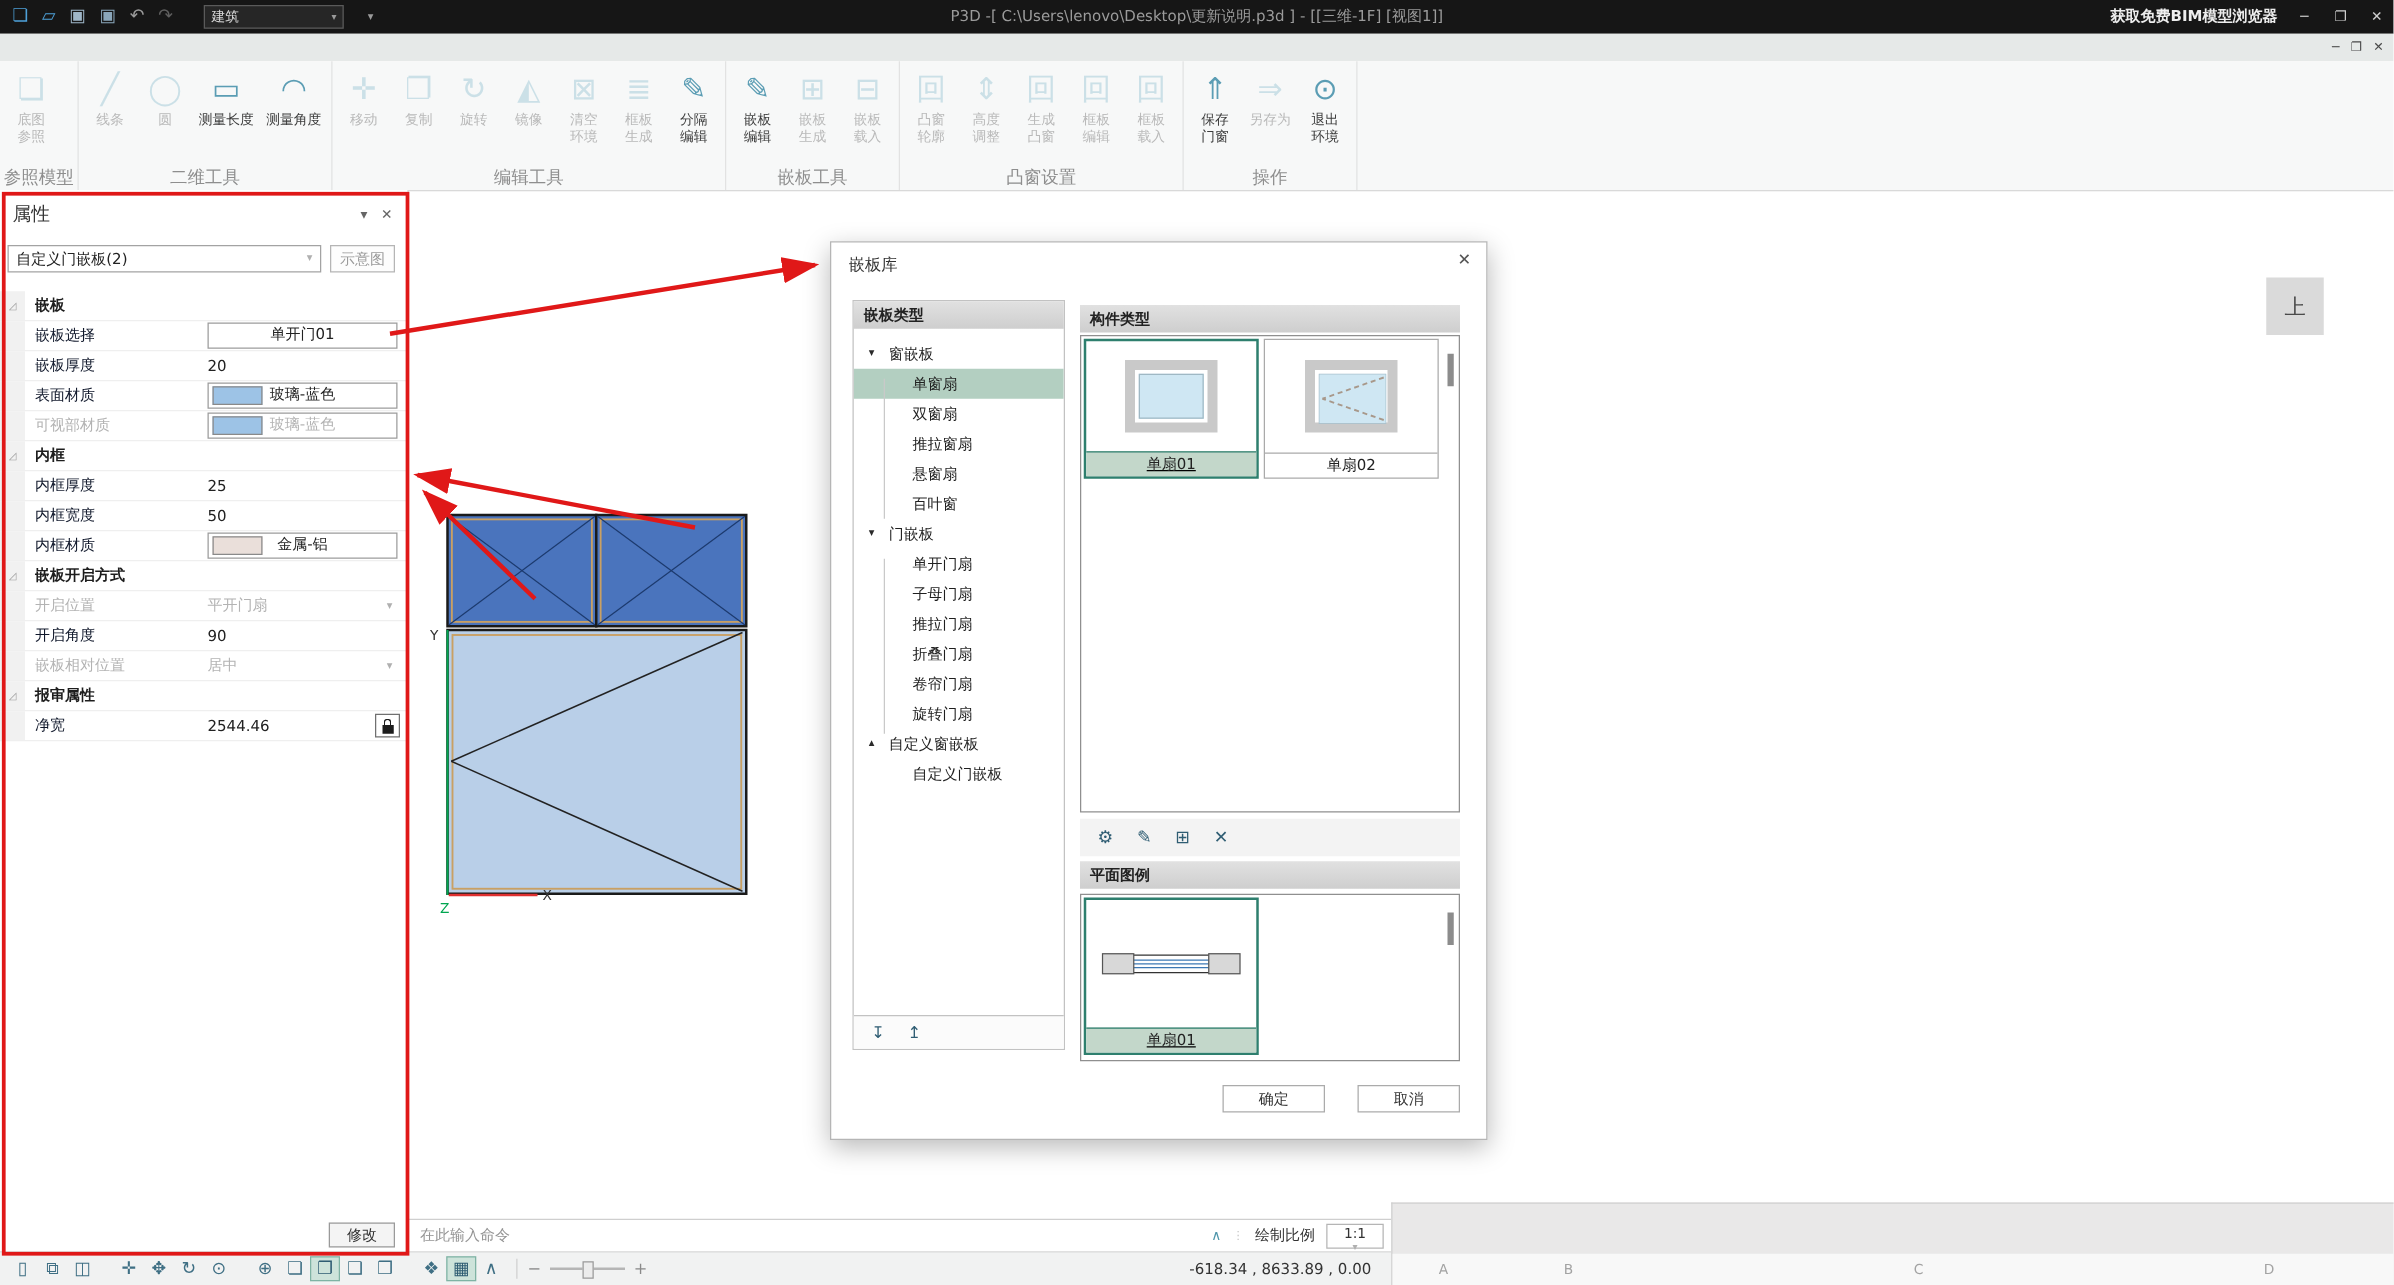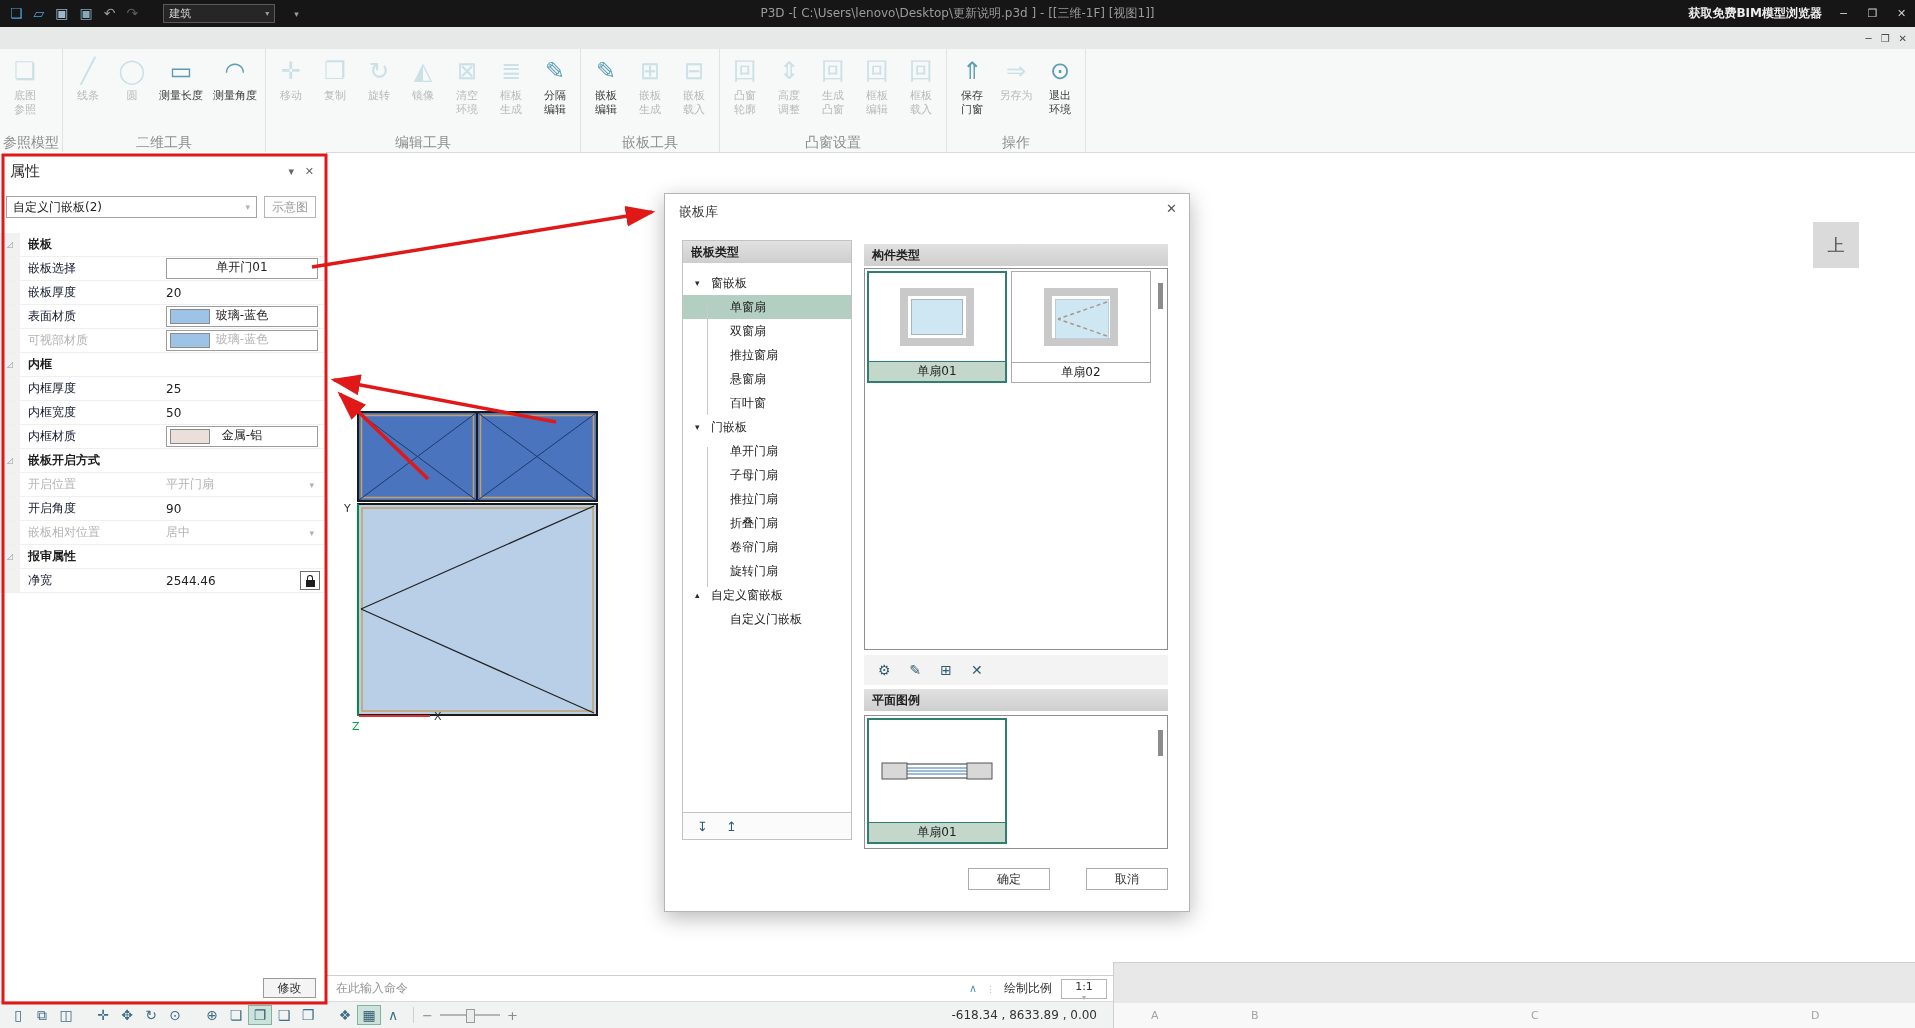--- a/index.html
+++ b/index.html
@@ -81,36 +81,36 @@
   .titem.l1{padding-left:47px;}
   .titem.sel{background:#b3cfc1;}
   .tline{position:absolute;left:24px;width:1px;background:#c9c9c9;}
   .tl1{top:40px;height:112px;} .tl2{top:184px;height:140px;}
   .dl-strip{position:absolute;left:0;right:0;bottom:0;height:26px;border-top:1px solid #c2c2c2;background:#fbfbfb;
         display:flex;align-items:center;gap:18px;padding-left:14px;font-size:13px;color:#2f5d73;}
   .dr-hdr{position:absolute;left:199px;width:304px;}
   .h1{top:50px;} .h2{top:495px;}
   .complist{position:absolute;left:199px;top:74px;width:304px;height:382px;border:1px solid #8f8f8f;background:#fff;box-sizing:border-box;}
   .card{position:absolute;top:2px;width:140px;height:112px;border:1px solid #aaa;display:flex;flex-direction:column;box-sizing:border-box;background:#fff;}
-  .card.sel{border:2px solid #2e7f6e;}
+  .card.sel{border:2px solid #2e7f6e;text-decoration:underline;}
   .card .cth{flex:1;display:flex;align-items:center;justify-content:center;}
   .card .clb{height:19px;border-top:1px solid #aaa;font-size:12px;color:#222;display:flex;align-items:center;justify-content:center;}
   .card.sel .clb{background:#c3d7ca;border-top:1px solid #2e7f6e;}
   .c1{left:2px;} .c2{left:146px;}
   .wthumb{width:74px;height:58px;border:8px solid #c9c9c9;background:#fff;padding:3px;box-sizing:border-box;}
   .wthumb .win{width:100%;height:100%;background:#cfe7f3;border:1px solid #9fb8c4;box-sizing:border-box;}
   .vscroll{position:absolute;right:3px;top:4px;width:8px;bottom:4px;}
   .vthumb{position:absolute;right:1px;width:5px;height:26px;background:#8c8c8c;top:10px;}
   .libbar{position:absolute;left:199px;top:461px;width:304px;height:30px;background:#f3f3f3;display:flex;align-items:center;gap:19px;
         padding-left:14px;font-size:14px;color:#2f5d73;box-sizing:border-box;}
   .legendbox{position:absolute;left:199px;top:521px;width:304px;height:134px;border:1px solid #8f8f8f;box-sizing:border-box;background:#fff;}
   .lcard{height:126px;}
   .dlgbtn{position:absolute;top:674px;width:82px;height:22px;border:1px solid #ababab;background:#fff;font-size:12px;color:#333;
         display:flex;align-items:center;justify-content:center;box-sizing:border-box;}
-  .okbtn{left:303px;} .cancelbtn{left:421px;}
+  .okbtn{left:313px;} .cancelbtn{left:421px;}
   
   .cmdbar{position:absolute;left:326px;top:975px;width:787px;height:26px;background:#fff;border-top:1px solid #cfcfcf;
         display:flex;align-items:center;box-sizing:border-box;}
   .cmdtext{padding-left:10px;font-size:12px;color:#949494;flex:1;}
   .cmd-right{display:flex;align-items:center;gap:9px;padding-right:6px;}
   .cmd-collapse{color:#4f96ab;font-size:11px;}
   .grip{color:#c4c4c4;font-size:9px;}
   .scale-label{font-size:12px;color:#333;}
   .scale-combo{width:46px;height:20px;border:1px solid #b5b5b5;font-size:11px;color:#333;display:flex;align-items:center;
         justify-content:space-between;padding:0 4px;box-sizing:border-box;background:#fff;flex-direction:column;}

